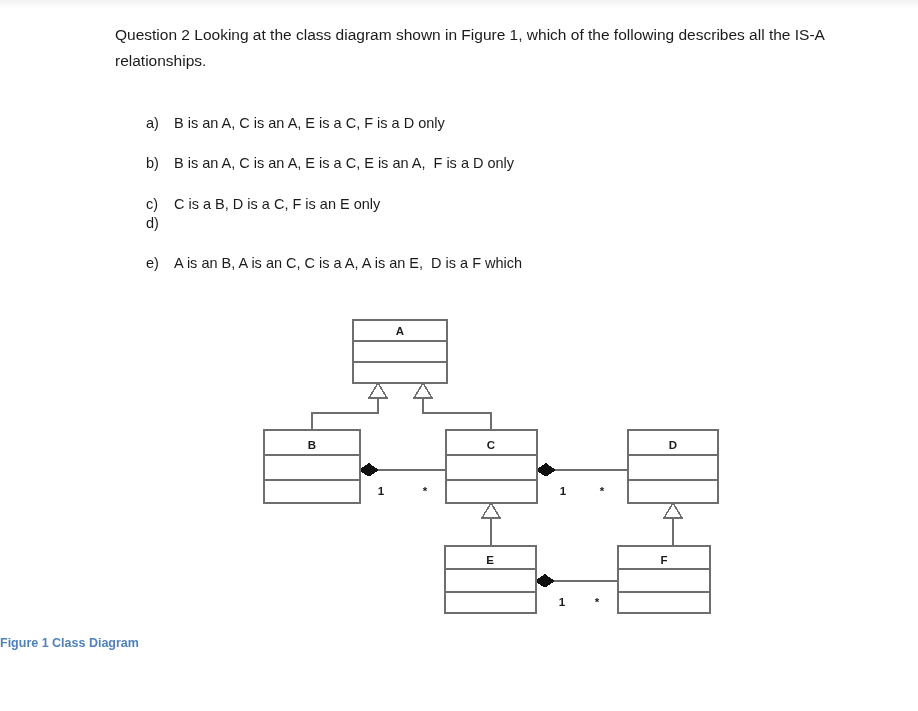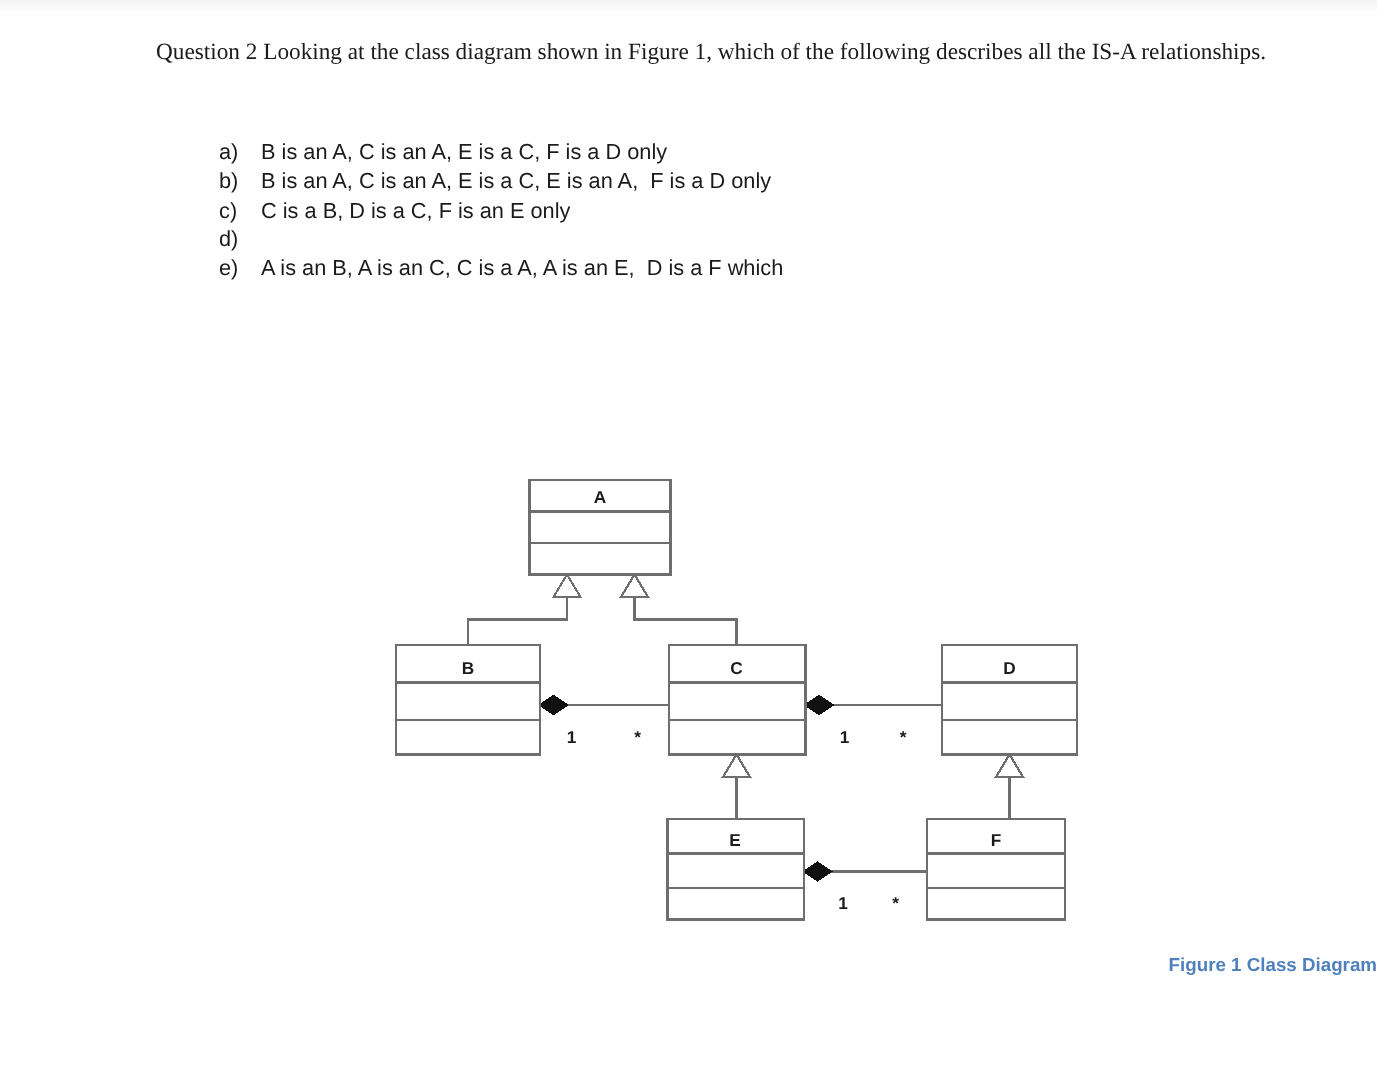--- a/index.html
+++ b/index.html
@@ -12,24 +12,23 @@
     height: 711px;
     position: relative;
     font-family: "Liberation Sans", sans-serif;
     color: #1b1b1b;
     overflow: hidden;
   }
 
   
   #question-block {
     position: absolute;
-    left: 104px;
+    left: 115px;
     top: 22px;
     width: 740px;
-    font-family: Liberation Serif, serif;
   }
   #question-stem {
     font-size: 15.5px;
     line-height: 26px;
     color: #1b1b1b;
   }
 
   
   #options-list {
     position: absolute;
@@ -43,20 +42,21 @@
     font-size: 14.5px;
     line-height: 19.3px;
     color: #1b1b1b;
   }
   .option-marker {
     width: 28px;
     flex: 0 0 28px;
   }
   .option-text {
     white-space: pre;
+    margin-top: 21px;
   }
 
   
   #class-diagram {
     position: absolute;
     left: 0;
     top: 0;
     width: 918px;
     height: 711px;
     pointer-events: none;
@@ -73,21 +73,21 @@
     font-weight: normal;
     fill: #4a4a4a;
   }
 
   
   #figure-caption {
     position: absolute;
     left: 0;
     top: 636px;
     width: 918px;
-    text-align: right;
+    text-align: left;
     font-size: 12.5px;
     font-weight: bold;
     color: #4f81bd;
   }
 
   
   #top-sliver {
     position: absolute;
     left: 0;
     top: 0;

